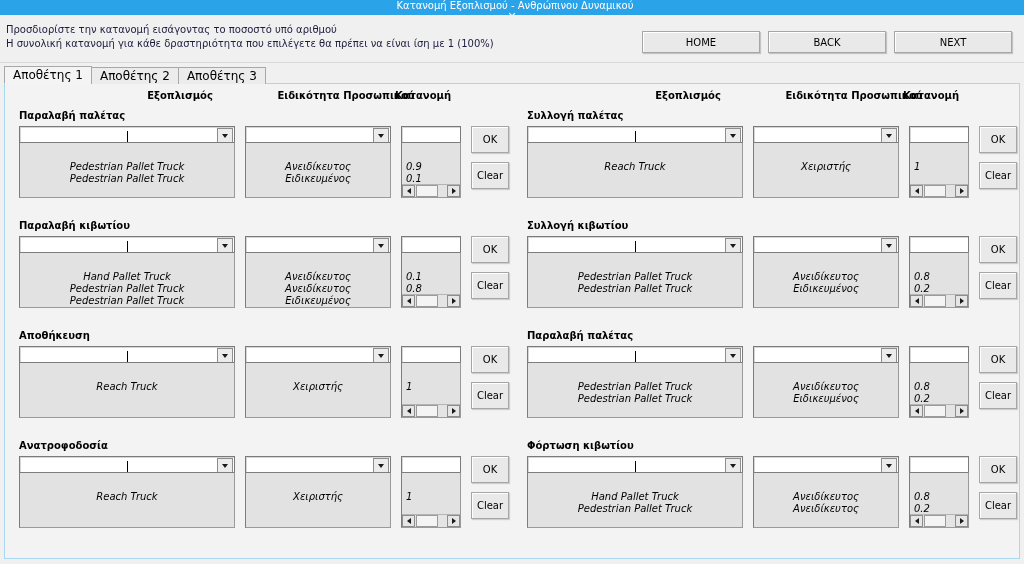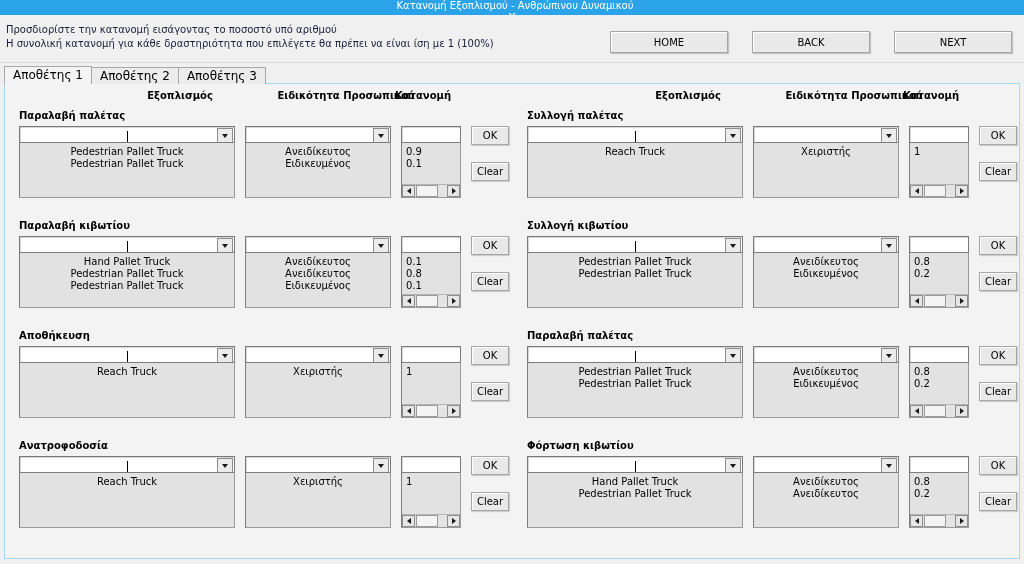--- a/index.html
+++ b/index.html
@@ -75,21 +75,21 @@
     color: #1c1c3c;
     line-height: 14px;
     white-space: nowrap;
   }
 
   .navbtns {
     position: absolute;
     right: 12px;
     top: 16px;
     display: flex;
-    gap: 24px;
+    gap: 8px;
   }
   .winbtn {
     width: 118px;
     height: 22px;
     background: #e9e9e9;
     border: 1px solid #a6a6a6;
     box-shadow: inset 1px 1px 0 #ffffff, 1px 1px 1px rgba(0,0,0,0.18);
     font-size: 10px;
     font-family: "DejaVu Sans", "Liberation Sans", sans-serif;
     color: #000;
@@ -239,21 +239,21 @@
     box-sizing: border-box;
     font-size: 10px;
     padding: 3px 3px;
     cursor: text;
   }
 
   .smallbtn {
     position: absolute;
     left: 452px;
     width: 38px;
-    height: 19px;
+    height: 27px;
     background: #e9e9e9;
     border: 1px solid #a6a6a6;
     box-shadow: inset 1px 1px 0 #ffffff, 1px 1px 1px rgba(0,0,0,0.15);
     font-size: 10px;
     display: flex;
     align-items: center;
     justify-content: center;
     cursor: pointer;
     box-sizing: border-box;
   }
@@ -286,21 +286,21 @@
   .listbox .item {
     font-size: 10px;
     line-height: 12px;
     color: #000;
     white-space: nowrap;
     overflow: hidden;
   }
   .listbox.equip .item,
   .listbox.skill .item { text-align: center; }
   .listbox.alloc .item { text-align: left; padding-left: 4px; }
-  .listbox .itemwrap { padding-top: 3px; }
+  .listbox .itemwrap { padding-top: 18px; font-style: italic; }
 
   
   .hscroll {
     position: absolute;
     left: 0; bottom: 0;
     width: 100%;
     height: 13px;
     background: #efefef;
     border-top: 1px solid #b4b4b4;
     display: flex;

